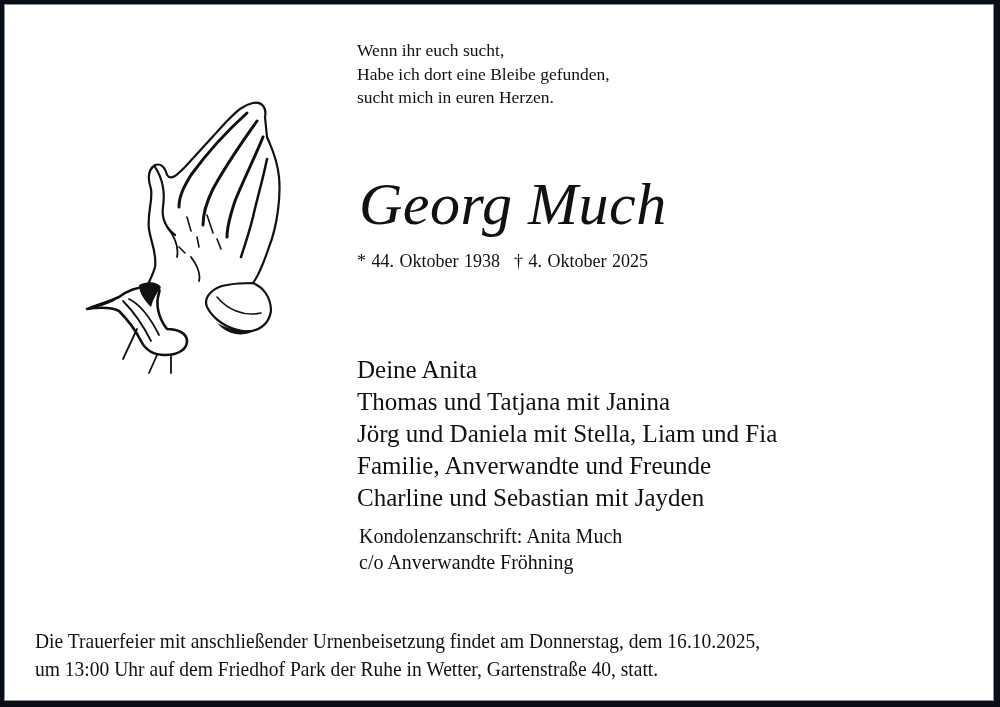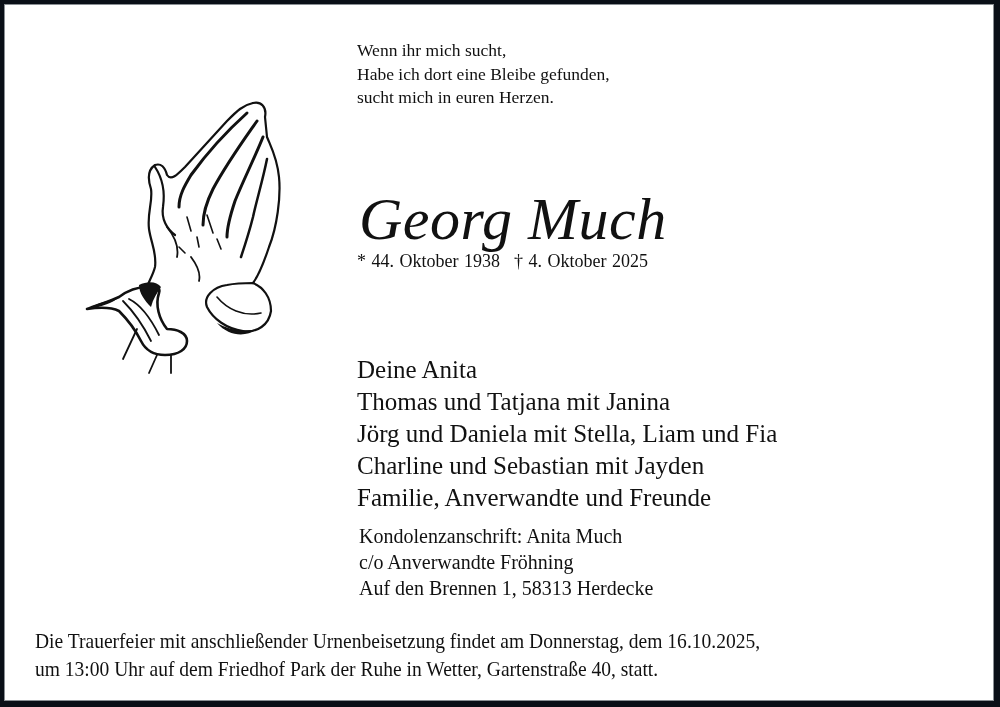--- a/index.html
+++ b/index.html
@@ -1,20 +1,20 @@
 <!DOCTYPE html>
 <html><head>
 <meta charset="utf-8">
 <style>
   html, body { margin: 0; padding: 0; }
   body { width: 1000px; height: 707px; background: #0a0f17; position: relative; overflow: hidden; font-family: "Liberation Serif", "DejaVu Serif", serif; color: #111; }
   .frame { position: absolute; left: 4px; top: 4px; width: 990px; height: 697px; background: #fff; border: 1px solid #8a8f94; box-sizing: border-box; }
   .abs { position: absolute; white-space: nowrap; }
   .poem { left: 352px; top: 34px; font-size: 17.5px; line-height: 23.5px; }
-  .name { left: 354px; top: 164px; font-size: 60px; font-style: italic; line-height: 70px; letter-spacing: 0.5px; margin-top: 15px; }
+  .name { left: 354px; top: 164px; font-size: 60px; font-style: italic; line-height: 70px; letter-spacing: 0.5px; }
   .dates { left: 352px; top: 245px; font-size: 18px; line-height: 22px; word-spacing: 1px; }
   .dates .gap { display: inline-block; width: 14px; }
   .intro { left: 352px; top: 307px; font-size: 18px; line-height: 22px; }
   .family { left: 352px; top: 349px; font-size: 25px; line-height: 32px; }
   .address { left: 354px; top: 518px; font-size: 20px; line-height: 26px; }
   .notice { left: 30px; top: 622px; font-size: 21px; line-height: 28px; transform: scaleX(0.93); transform-origin: left top; }
   .hands { position: absolute; left: 62px; top: 92px; width: 220px; height: 280px; }
 </style>
 </head>
 <body>
@@ -46,43 +46,42 @@
       <path d="M70 232 L56 262 M90 258 L82 276 M104 258 L104 276" stroke-width="1.8"></path>
     </g>
     <g fill="#111">
       <path d="M72 188 C80 184 90 184 94 190 C90 196 86 202 84 210 C78 204 72 196 72 188 Z"></path>
       <path d="M150 226 C160 232 176 236 190 232 C180 240 162 240 150 226 Z"></path>
       <path d="M20 212 C30 206 42 204 52 200 C46 206 34 210 20 212 Z"></path>
     </g>
   </svg>
 
   <div class="abs poem">
-    <div>Wenn ihr mich sucht,</div>
+    <div>Wenn ihr euch sucht,</div>
     <div>Habe ich dort eine Bleibe gefunden,</div>
     <div>sucht mich in euren Herzen.</div>
   </div>
 
   <div class="abs name">Georg Much</div>
 
   <div class="abs dates">
     <span>* 44. Oktober 1938</span><span class="gap"></span><span>† 4. Oktober 2025</span>
   </div>
 
 
   <div class="abs family">
     <div>Deine Anita</div>
     <div>Thomas und Tatjana mit Janina</div>
     <div>Jörg und Daniela mit Stella, Liam und Fia</div>
+    <div>Familie, Anverwandte und Freunde</div>
     <div>Charline und Sebastian mit Jayden</div>
-    <div>Familie, Anverwandte und Freunde</div>
   </div>
 
   <div class="abs address">
     <div>Kondolenzanschrift: Anita Much</div>
     <div>c/o Anverwandte Fröhning</div>
-    <div>Auf den Brennen 1, 58313 Herdecke</div>
   </div>
 
   <div class="abs notice">
     <div>Die Trauerfeier mit anschließender Urnenbeisetzung findet am Donnerstag, dem 16.10.2025,</div>
     <div>um 13:00 Uhr auf dem Friedhof Park der Ruhe in Wetter, Gartenstraße 40, statt.</div>
   </div>
 </div>
 
 </body></html>

